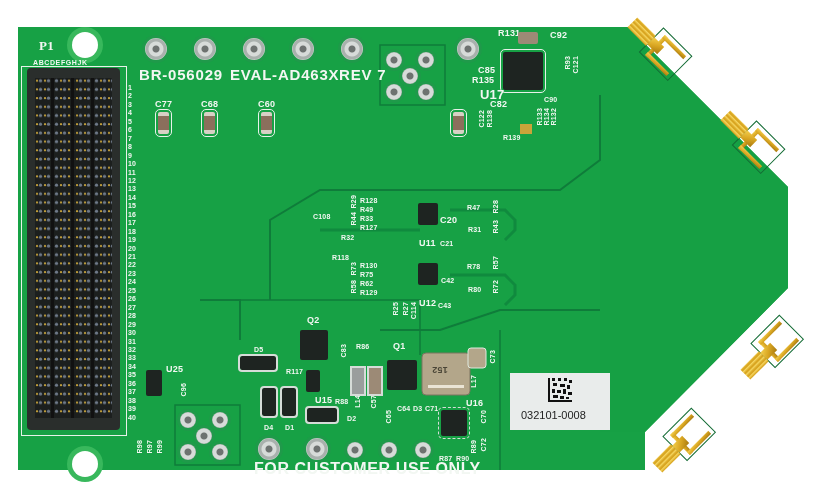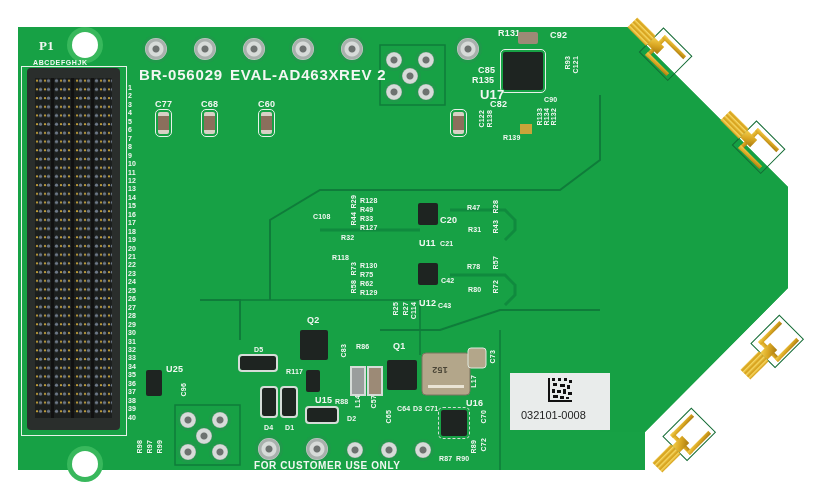--- a/index.html
+++ b/index.html
@@ -177,21 +177,21 @@
       <div class="silk sm" style="position: absolute; left: 0px; top: 287.3px;">35</div>
       <div class="silk sm" style="position: absolute; left: 0px; top: 295.75px;">36</div>
       <div class="silk sm" style="position: absolute; left: 0px; top: 304.2px;">37</div>
       <div class="silk sm" style="position: absolute; left: 0px; top: 312.65px;">38</div>
       <div class="silk sm" style="position: absolute; left: 0px; top: 321.1px;">39</div>
       <div class="silk sm" style="position: absolute; left: 0px; top: 329.55px;">40</div>
     </div>
 
   <div class="silk title" style="left:139px;top:67px;">BR-056029</div>
   <div class="silk title" style="left:230px;top:67px;">EVAL-AD463X</div>
-  <div class="silk title" style="left:339px;top:67px;">REV 2</div>
+  <div class="silk title" style="left:339px;top:67px;">REV 7</div>
 
   <div class="silk md" style="left:155px;top:100px;">C77</div>
   <div class="cap" style="left:158px;top:112px;"></div>
   <div class="silk md" style="left:201px;top:100px;">C68</div>
   <div class="cap" style="left:204px;top:112px;"></div>
   <div class="silk md" style="left:258px;top:100px;">C60</div>
   <div class="cap" style="left:261px;top:112px;"></div>
   <div class="silk md" style="left:450px;top:100px;padding-left:40px;">C82</div>
   <div class="cap" style="left:453px;top:112px;"></div>
 
@@ -292,21 +292,21 @@
   <div class="silk sm" style="left:439px;top:455px;">R87</div>
   <div class="silk sm" style="left:456px;top:455px;">R90</div>
 
   <div class="ic" style="left:146px;top:370px;width:16px;height:26px;"></div>
   <div class="silk md" style="left:166px;top:365px;">U25</div>
   <div class="silk sm vert" style="left:180px;top:383px;">C96</div>
   <div class="silk sm vert" style="left:136px;top:440px;">R98</div>
   <div class="silk sm vert" style="left:146px;top:440px;">R97</div>
   <div class="silk sm vert" style="left:156px;top:440px;">R99</div>
 
-  <div class="silk md" style="left:254px;top:461px;font-size:10px;letter-spacing:0.6px;">FOR CUSTOMER USE ONLY</div>
+  <div class="silk md" style="left:254px;top:461px;font-size:16px;letter-spacing:0.6px;">FOR CUSTOMER USE ONLY</div>
 
   <div class="label-sticker" style="left:510px;top:373px;width:100px;height:57px;">
     <svg class="abs" style="left:38px;top:5px;" width="24" height="24">
       <rect x="0" y="0" width="2" height="24" fill="#111"></rect>
       <rect x="0" y="22" width="24" height="2" fill="#111"></rect>
       <rect x="4" y="0" width="3" height="3" fill="#111"></rect>
         <rect x="10" y="0" width="3" height="3" fill="#111"></rect>
         <rect x="16" y="0" width="3" height="3" fill="#111"></rect>
         <rect x="21" y="2" width="3" height="3" fill="#111"></rect>
       <rect x="5" y="5" width="4" height="3" fill="#111"></rect>

